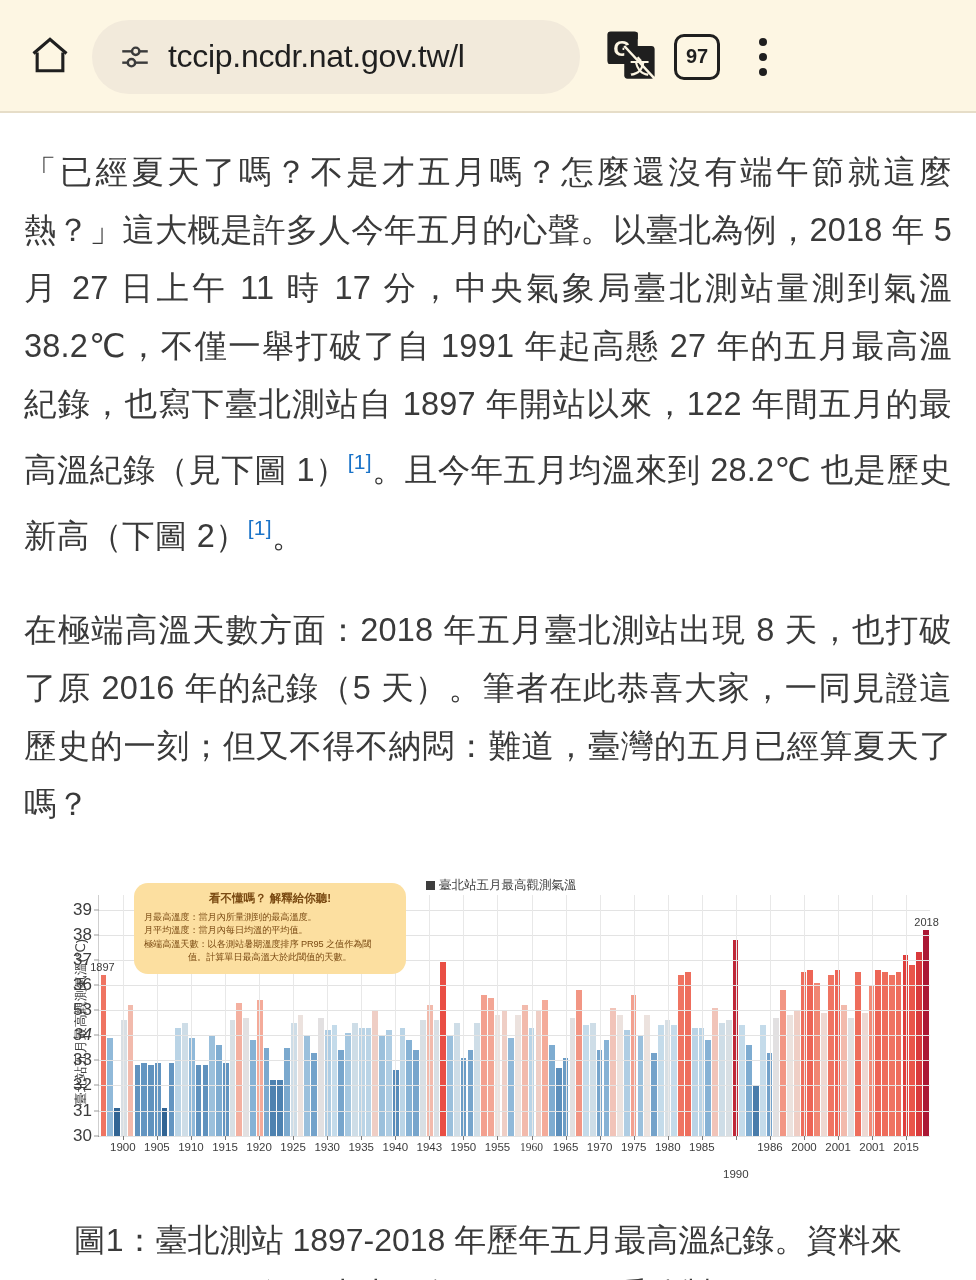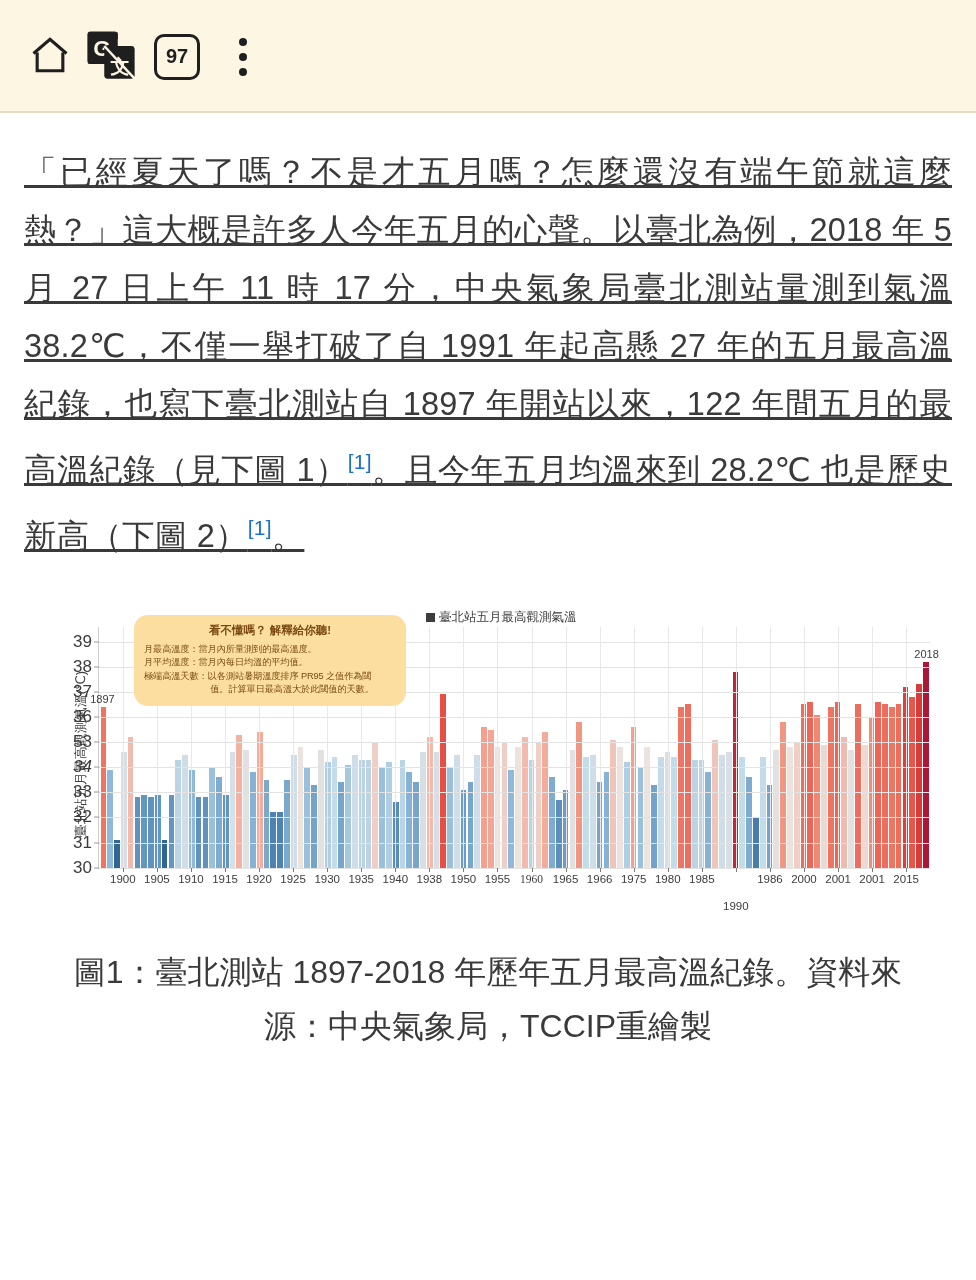--- a/index.html
+++ b/index.html
@@ -74,21 +74,20 @@
   .article {
     padding: 30px 24px 0 24px;
   }
   .para {
     font-size: 32.5px;
     line-height: 58px;
     color: #3a3a3a;
     letter-spacing: 0.2px;
     text-align: justify;
     font-family: "Liberation Sans", "DejaVu Sans", sans-serif;
-    text-decoration: underline;
   }
   .para + .para { margin-top: 36px; }
   .fn {
     color: #1a73c8;
     font-size: 21px;
     vertical-align: super;
     cursor: pointer;
   }
 
   
@@ -219,21 +218,21 @@
     font-size: 11.5px;
     color: #7a4a12;
     margin-bottom: 5px;
   }
   .callout .c-line {
     font-size: 9.2px;
     color: #7a4a12;
     line-height: 13.5px;
     letter-spacing: -0.1px;
   }
-  .callout .c-line.indent { text-indent: 44px; text-align: center; }
+  .callout .c-line.indent { text-indent: 44px; }
 
   .caption {
     margin-top: 46px;
     font-size: 32px;
     line-height: 54px;
     color: #3a3a3a;
     text-align: center;
     padding: 0 26px;
   }
 </style>
@@ -244,20 +243,33 @@
 
   <div class="home-btn">
     <span>
       <svg width="44" height="44" viewBox="0 0 24 24" fill="none" stroke="#1f1f1f" stroke-width="1.7">
         <path d="M3 11.2 12 3.4l9 7.8"></path>
         <path d="M5 10.6V20.6h14V10.6"></path>
       </svg>
     </span>
   </div>
 
+  <div class="omnibox">
+    <span class="lockish">
+      <svg width="34" height="34" viewBox="0 0 24 24" fill="none" stroke="#3b3b3b" stroke-width="1.7">
+        <line x1="3" y1="8" x2="10" y2="8"></line>
+        <line x1="15" y1="8" x2="21" y2="8"></line>
+        <circle cx="12.5" cy="8" r="2.6"></circle>
+        <line x1="3" y1="16" x2="7" y2="16"></line>
+        <line x1="12" y1="16" x2="21" y2="16"></line>
+        <circle cx="9.5" cy="16" r="2.6"></circle>
+      </svg>
+    </span>
+    <span class="url">tccip.ncdr.nat.gov.tw/l</span>
+  </div>
 
   <div class="chrome-icon">
     <span>
       <svg width="54" height="54" viewBox="0 0 48 48">
         <path d="M4 4h26v6h-10v22H4z" fill="#1f1f1f"></path>
         <rect x="3" y="3" width="27" height="29" rx="3" fill="#1f1f1f"></rect>
         <text x="16" y="25" font-size="20" font-family="Liberation Sans, sans-serif" font-weight="700" fill="#fdf6e3" text-anchor="middle">G</text>
         <rect x="18" y="16" width="27" height="29" rx="3" fill="#1f1f1f"></rect>
         <path d="M18 16 L45 45" stroke="#fdf6e3" stroke-width="2.2"></path>
         <text x="32" y="40" font-size="17" font-family="Liberation Sans, sans-serif" font-weight="700" fill="#fdf6e3" text-anchor="middle">文</text>
@@ -275,20 +287,21 @@
         <i></i>
         <i></i>
     </span>
   </div>
 </div>
 
 <div class="article">
 
   <p class="para"><span>「已經夏天了嗎？不是才五月嗎？怎麼還沒有端午節就這麼熱？」這大概是許多人今年五月的心聲。以臺北為例，2018 年 5 月 27 日上午 11 時 17 分，中央氣象局臺北測站量測到氣溫 38.2℃，不僅一舉打破了自 1991 年起高懸 27 年的五月最高溫紀錄，也寫下臺北測站自 1897 年開站以來，122 年間五月的最高溫紀錄（見下圖 1）</span><sup class="fn">[1]</sup><span>。且今年五月均溫來到 28.2℃ 也是歷史新高（下圖 2）</span><sup class="fn">[1]</sup><span>。</span></p>
 
+  <p class="para">在極端高溫天數方面：2018 年五月臺北測站出現 8 天，也打破了原 2016 年的紀錄（5 天）。筆者在此恭喜大家，一同見證這歷史的一刻；但又不得不納悶：難道，臺灣的五月已經算夏天了嗎？</p>
 
   <div class="figure">
     <div class="chartwrap">
 
       <div class="ylabel">臺北站五月最高觀測氣溫(℃)</div>
 
       <div class="legend">
         <span class="sw"></span>
         <span>臺北站五月最高觀測氣溫</span>
       </div>
@@ -470,36 +483,36 @@
           <div class="xtickmark" style="left: 27.459%;"></div>
           <div class="xtick" style="left: 27.459%;">1930</div>
           <div class="vgrid" style="left: 31.5574%;"></div>
           <div class="xtickmark" style="left: 31.5574%;"></div>
           <div class="xtick" style="left: 31.5574%;">1935</div>
           <div class="vgrid" style="left: 35.6557%;"></div>
           <div class="xtickmark" style="left: 35.6557%;"></div>
           <div class="xtick" style="left: 35.6557%;">1940</div>
           <div class="vgrid" style="left: 39.7541%;"></div>
           <div class="xtickmark" style="left: 39.7541%;"></div>
-          <div class="xtick" style="left: 39.7541%;">1938</div>
+          <div class="xtick" style="left: 39.7541%;">1943</div>
           <div class="vgrid" style="left: 43.8525%;"></div>
           <div class="xtickmark" style="left: 43.8525%;"></div>
           <div class="xtick" style="left: 43.8525%;">1950</div>
           <div class="vgrid" style="left: 47.9508%;"></div>
           <div class="xtickmark" style="left: 47.9508%;"></div>
           <div class="xtick" style="left: 47.9508%;">1955</div>
           <div class="vgrid" style="left: 52.0492%;"></div>
           <div class="xtickmark" style="left: 52.0492%;"></div>
           <div class="xtick" style="left: 52.0492%; font-family: Liberation Serif, serif;">1960</div>
           <div class="vgrid" style="left: 56.1475%;"></div>
           <div class="xtickmark" style="left: 56.1475%;"></div>
           <div class="xtick" style="left: 56.1475%;">1965</div>
           <div class="vgrid" style="left: 60.2459%;"></div>
           <div class="xtickmark" style="left: 60.2459%;"></div>
-          <div class="xtick" style="left: 60.2459%;">1966</div>
+          <div class="xtick" style="left: 60.2459%;">1970</div>
           <div class="vgrid" style="left: 64.3443%;"></div>
           <div class="xtickmark" style="left: 64.3443%;"></div>
           <div class="xtick" style="left: 64.3443%;">1975</div>
           <div class="vgrid" style="left: 68.4426%;"></div>
           <div class="xtickmark" style="left: 68.4426%;"></div>
           <div class="xtick" style="left: 68.4426%;">1980</div>
           <div class="vgrid" style="left: 72.541%;"></div>
           <div class="xtickmark" style="left: 72.541%;"></div>
           <div class="xtick" style="left: 72.541%;">1985</div>
           <div class="vgrid" style="left: 76.6393%;"></div>

